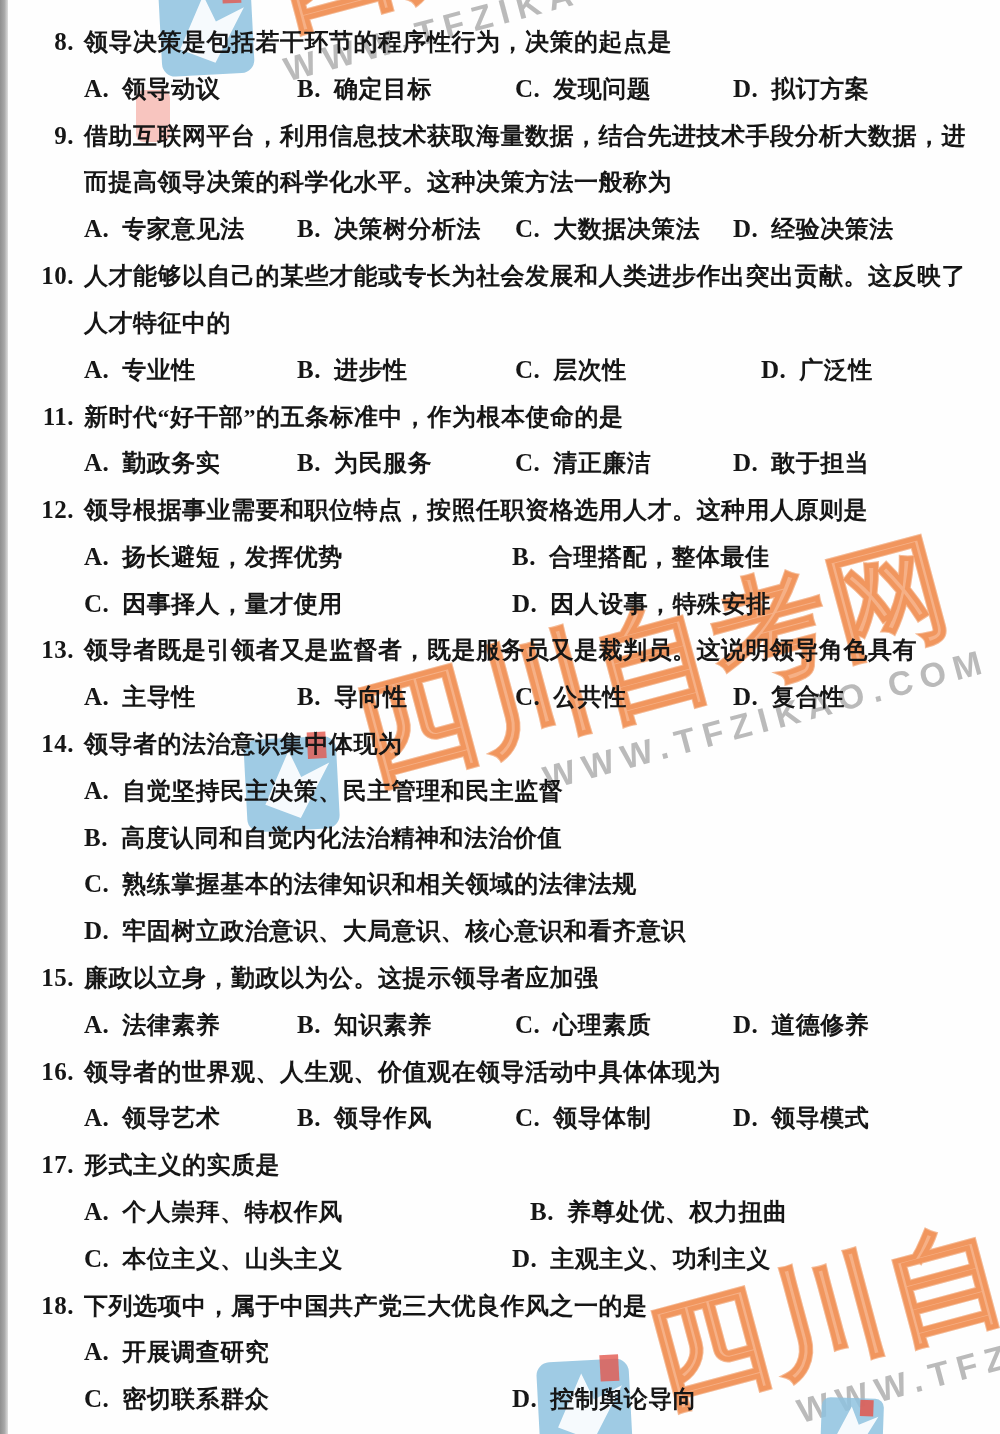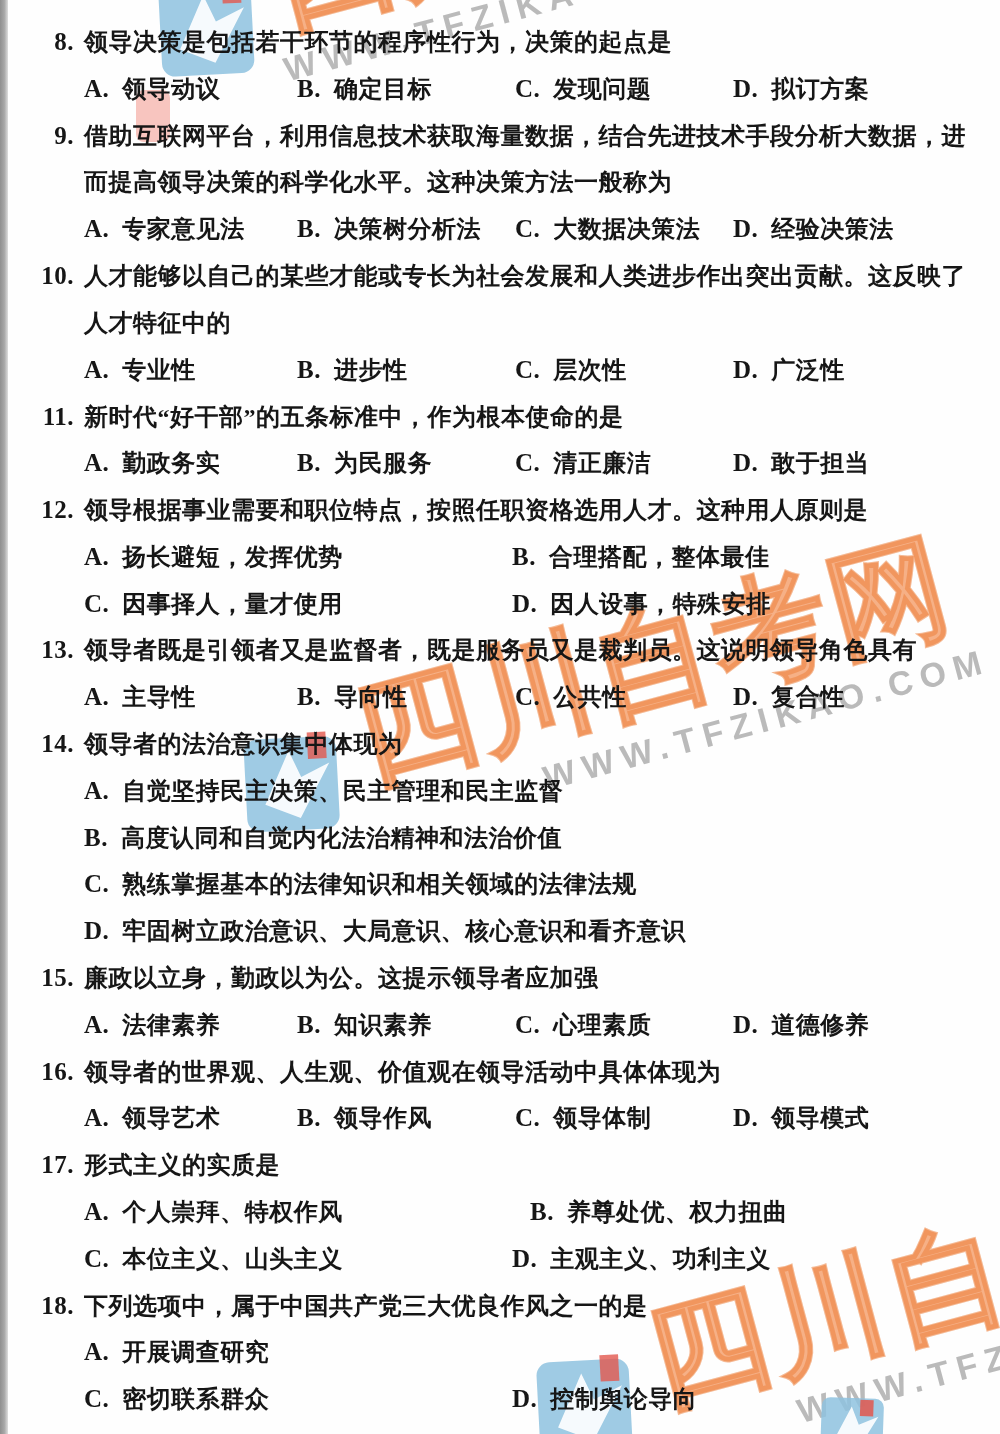--- a/index.html
+++ b/index.html
@@ -120,21 +120,21 @@
           <span class="qnum">10.</span>
           <span class="qtext">人才能够以自己的某些才能或专长为社会发展和人类进步作出突出贡献。这反映了</span>
         </div>
         <div class="line" style="top: 306px;">
           <span class="qtext">人才特征中的</span>
         </div>
         <div class="line" style="top: 353px;">
           <span class="opt" style="left: 84px;"><span class="opt-label">A.</span><span class="opt-text">专业性</span></span>
           <span class="opt" style="left: 297px;"><span class="opt-label">B.</span><span class="opt-text">进步性</span></span>
           <span class="opt" style="left: 515px;"><span class="opt-label">C.</span><span class="opt-text">层次性</span></span>
-          <span class="opt" style="left: 733px;"><span class="opt-label">D.</span><span class="opt-text">广泛性</span></span>
+          <span class="opt" style="left: 761px;"><span class="opt-label">D.</span><span class="opt-text">广泛性</span></span>
         </div>
       </div>
       <div>
         <div class="line" style="top: 400px;">
           <span class="qnum">11.</span>
           <span class="qtext">新时代“好干部”的五条标准中，作为根本使命的是</span>
         </div>
         <div class="line" style="top: 446px;">
           <span class="opt" style="left: 84px;"><span class="opt-label">A.</span><span class="opt-text">勤政务实</span></span>
           <span class="opt" style="left: 297px;"><span class="opt-label">B.</span><span class="opt-text">为民服务</span></span>

